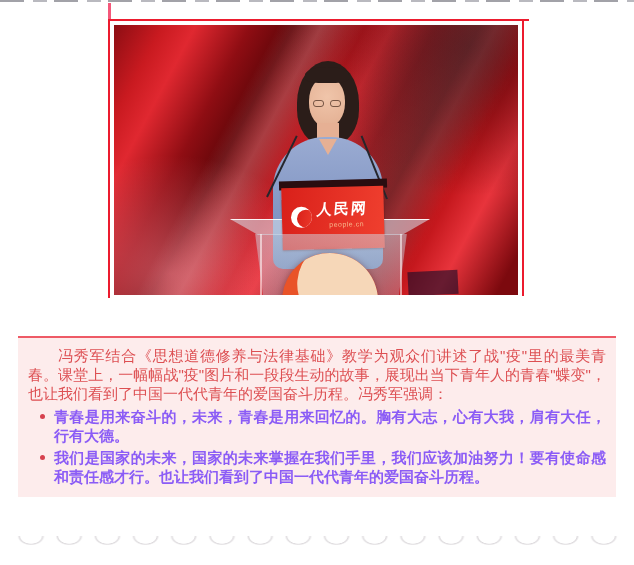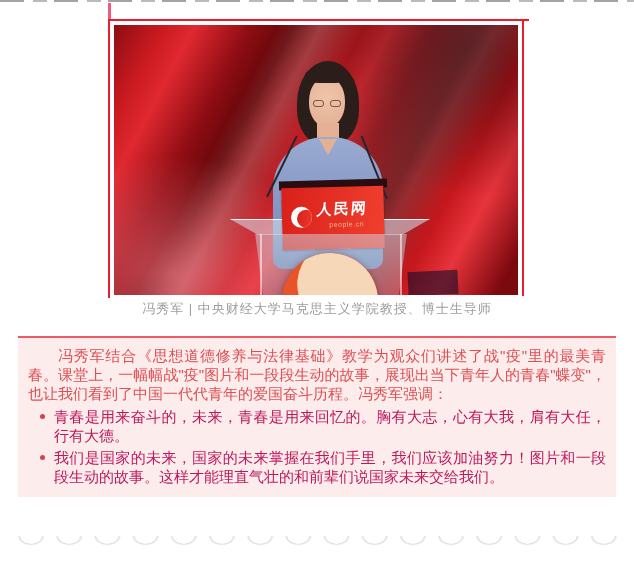--- a/index.html
+++ b/index.html
@@ -72,21 +72,21 @@
   .dark-box { position:absolute; left:294px; top:246px; width:50px; height:24px; background:rgba(18,12,42,.6); transform:rotate(-3deg); }
 
   .caption { position:absolute; left:0; top:300px; width:634px; text-align:center;
     color:#9c9c9c; font-size:13px; letter-spacing:1px; }
 
   
   .quote { position:absolute; left:18px; top:336px; width:598px; background:#fdecec;
     border-top:2px solid #ee5a66; padding:8px 10px 8px; }
   .quote p { color:#dd4f52; font-size:15px; line-height:19px; text-align:justify; text-indent:2em; }
   .quote ul { list-style:none; margin-top:4px; padding-left:26px; }
-  .quote li { position:relative; color:#be185d; font-size:15px; line-height:19px; text-align:justify; margin-bottom:3px; }
+  .quote li { position:relative; color:#8b5cf6; font-size:15px; line-height:19px; text-align:justify; margin-bottom:3px;font-weight:bold; }
   .dot { position:absolute; left:-14px; top:7px; width:5px; height:5px; border-radius:50%; background:#d6414e; }
 
   
   .scallops { position:absolute; left:12px; top:536px; width:610px; height:17px;
     background-image:radial-gradient(ellipse 20px 14px at 19px 0px, #ffffff 0 10.5px, #dcd9dc 11.5px, rgba(220,217,220,0) 13.5px);
     background-size:38.2px 17px; background-repeat:repeat-x; }
 </style>
 </head>
 <body>
 
@@ -127,32 +127,31 @@
         <span class="sign-en">people.cn</span>
       </div>
 
       <div class="lectern-body"></div>
       <div class="lectern-edge l"></div>
       <div class="lectern-edge r"></div>
       <div class="big-swoosh"></div>
       <div class="dark-box"></div>
     </div>
 
-    <div class="caption">冯秀军 | 中央财经大学马克思主义学院教授、博士生导师</div>
   </div>
 
   <div class="quote">
     <p>冯秀军结合《思想道德修养与法律基础》教学为观众们讲述了战"疫"里的最美青春。课堂上，一幅幅战"疫"图片和一段段生动的故事，展现出当下青年人的青春"蝶变"，也让我们看到了中国一代代青年的爱国奋斗历程。冯秀军强调：</p>
     <ul>
       <li>
         <span class="dot"></span>
         <span>青春是用来奋斗的，未来，青春是用来回忆的。胸有大志，心有大我，肩有大任，行有大德。</span>
       </li>
       <li>
         <span class="dot"></span>
-        <span>我们是国家的未来，国家的未来掌握在我们手里，我们应该加油努力！图片和一段段生动的故事。这样才能理直气壮的和前辈们说国家未来交给我们。</span>
+        <span>我们是国家的未来，国家的未来掌握在我们手里，我们应该加油努力！要有使命感和责任感才行。也让我们看到了中国一代代青年的爱国奋斗历程。</span>
       </li>
     </ul>
   </div>
 
   <div class="scallops"></div>
 
 </div>
 
 </body></html>

